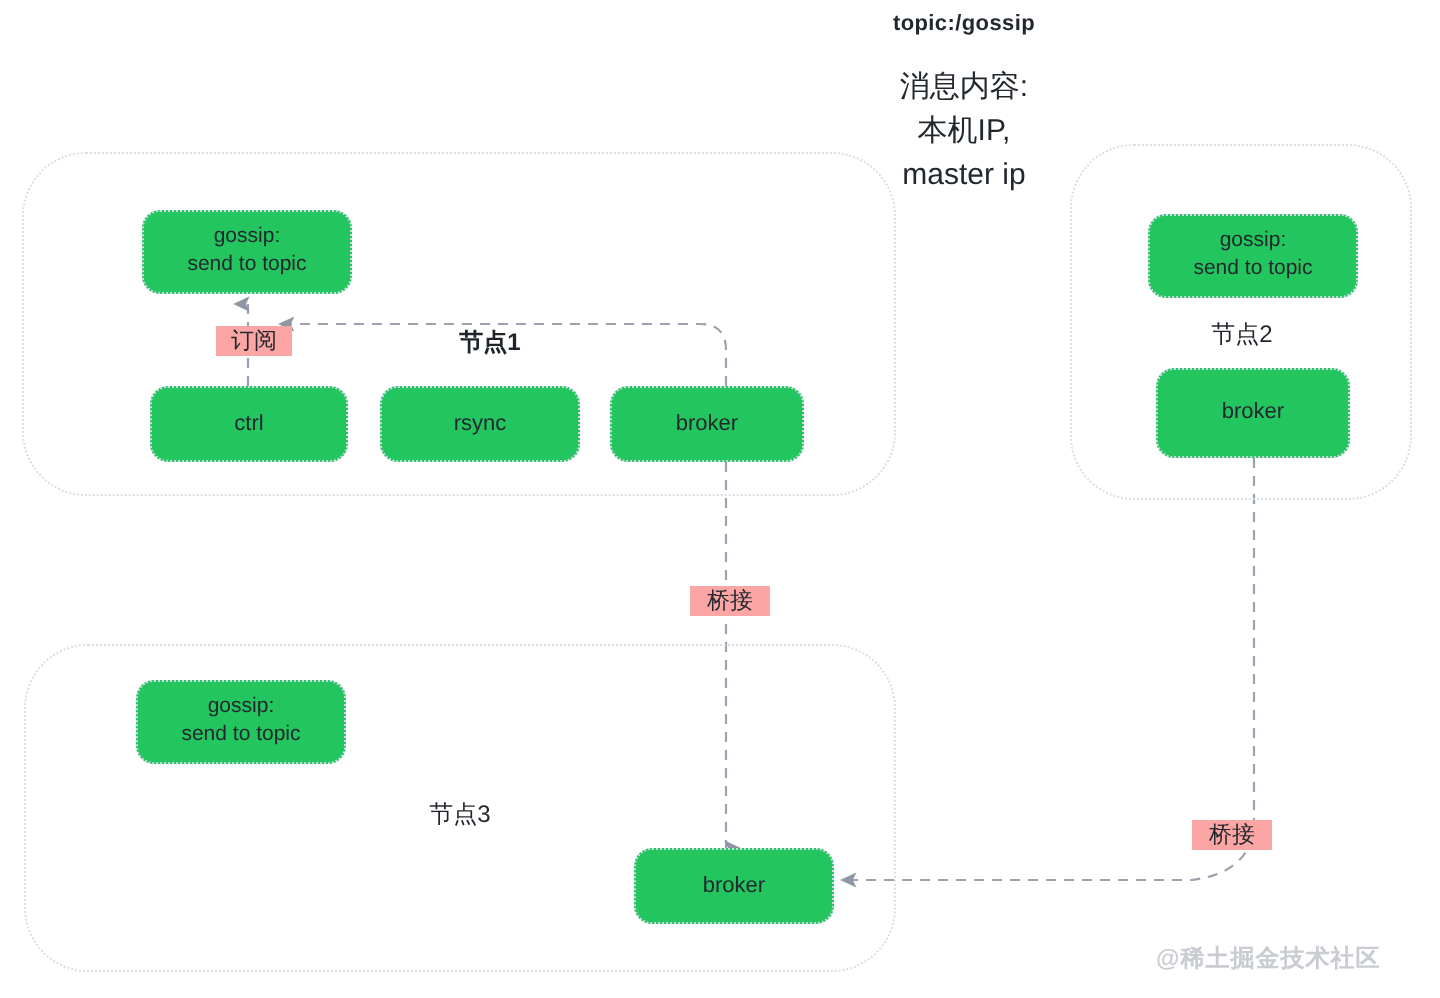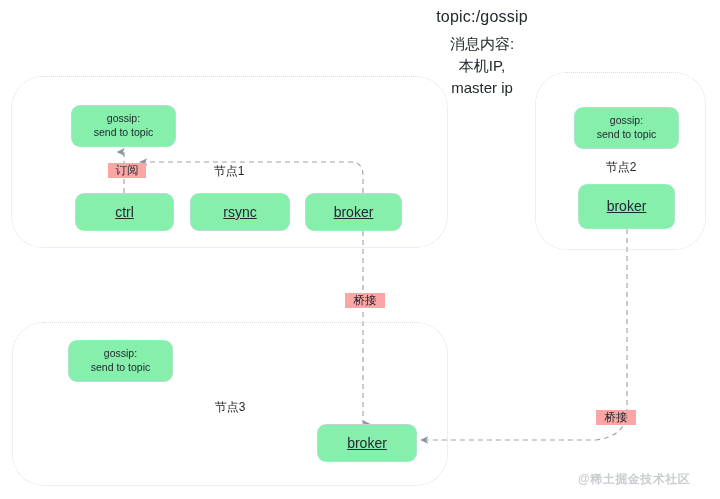--- a/index.html
+++ b/index.html
@@ -37,45 +37,45 @@
     border-radius: 32px;
     background: transparent;
     box-sizing: border-box;
   }
   
   .node-box {
     position: absolute;
     box-sizing: border-box;
     border: 1.3px dotted #cfd9e6;
     border-radius: 9px;
-    background: #86efac;
+    background: #22c55e;
     display: flex;
     align-items: center;
     justify-content: center;
     text-align: center;
     line-height: 1.32;
     color: #23282e;
   }
   .node-box .lbl {
     display: block;
     white-space: pre-line;
   }
   .txt-11 { font-size: 10.5px; }
-  .txt-12 { font-size: 14px; text-decoration: underline; }
+  .txt-12 { font-size: 11px; }
 
   
   .free-label {
     position: absolute;
     color: #23282e;
     white-space: pre-line;
     text-align: center;
     line-height: 1.45;
   }
   .cn-group { font-size: 12px; color: #1f242a; }
-  .topic-label { font-size: 16px; letter-spacing: .2px; }
+  .topic-label { font-size: 11px; letter-spacing: .2px; font-weight: bold; }
   .msg-label { font-size: 15px; }
   .edge-label {
     position: absolute;
     font-size: 11.5px;
     color: #23282e;
     background: #fca5a5;
     padding: 0 2px;
     text-align: center;
   }
   .watermark {
@@ -122,21 +122,21 @@
   </div>
 
   <div class="node-box txt-12" style="left:190px; top:193px; width:100px; height:38px;">
     <span class="lbl">rsync</span>
   </div>
 
   <div class="node-box txt-12" style="left:305px; top:193px; width:97px; height:38px;">
     <span class="lbl">broker</span>
   </div>
 
-  <div class="free-label cn-group" style="left:199px; top:163px; width:60px;">节点1</div>
+  <div class="free-label cn-group" style="left:215px; top:163px; width:60px;font-weight:bold;">节点1</div>
 
   <div class="edge-label" style="left:108px; top:163px; width:34px;">订阅</div>
 
   <div class="group-box" style="left:535px; top:72px; width:171px; height:178px;"></div>
 
   <div class="node-box txt-11" style="left:574px; top:107px; width:105px; height:42px;">
     <span class="lbl">gossip:
 send to topic</span>
   </div>
 

